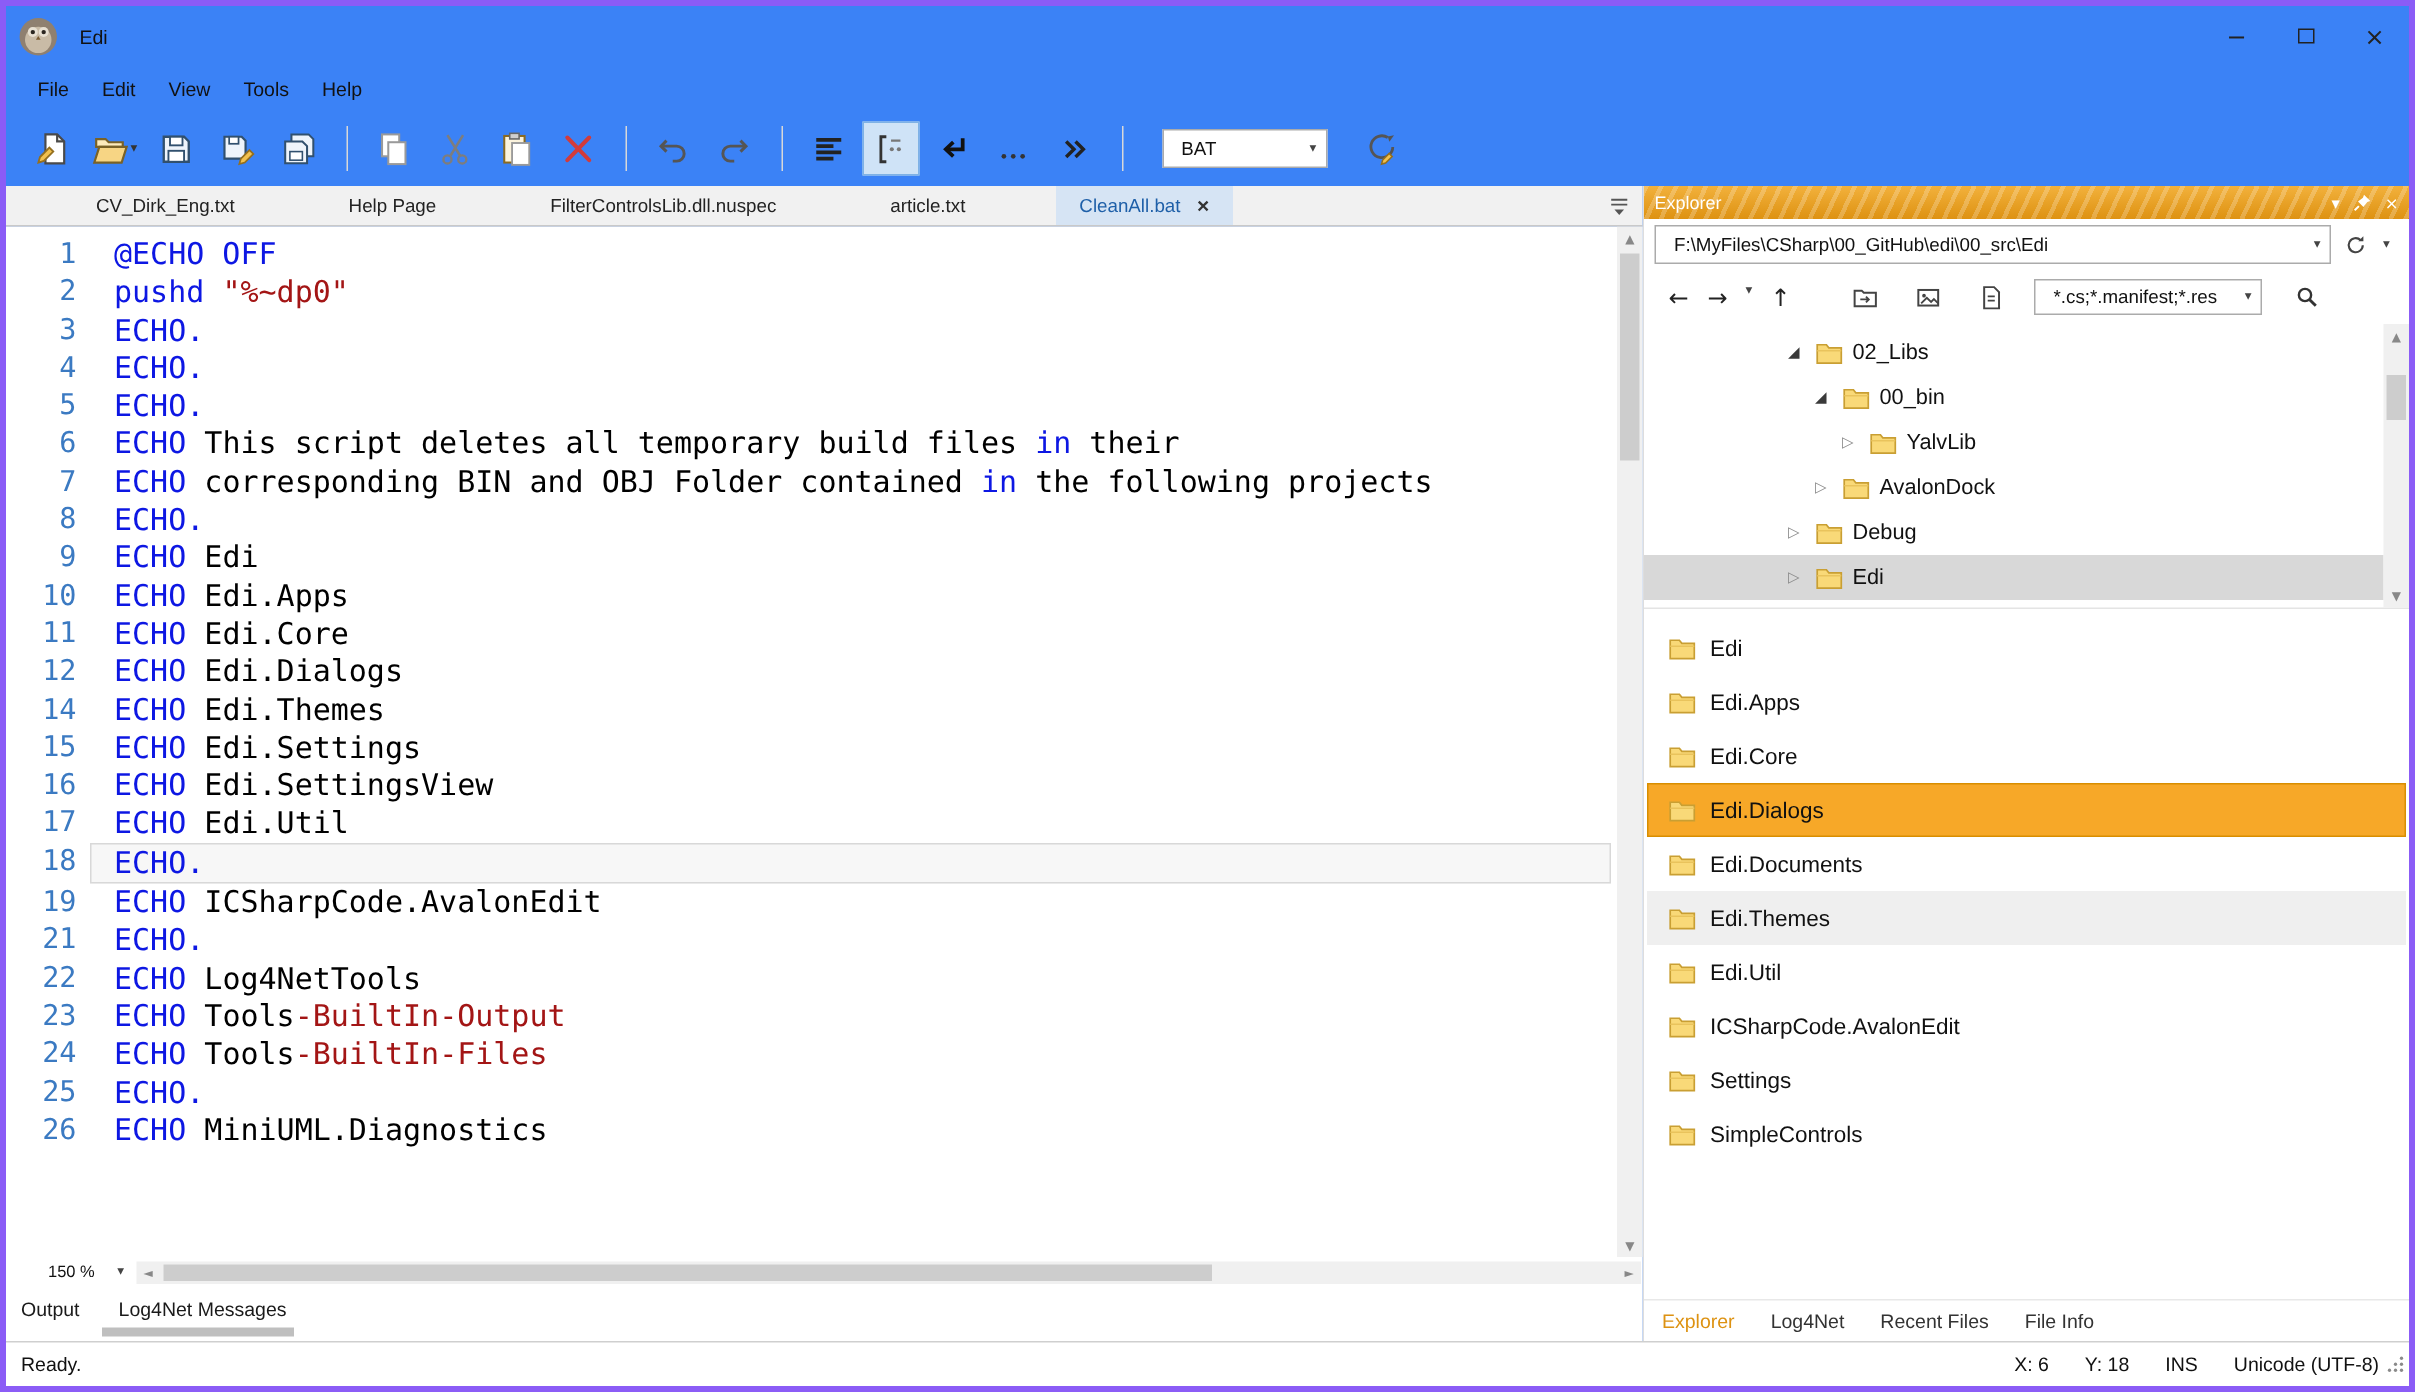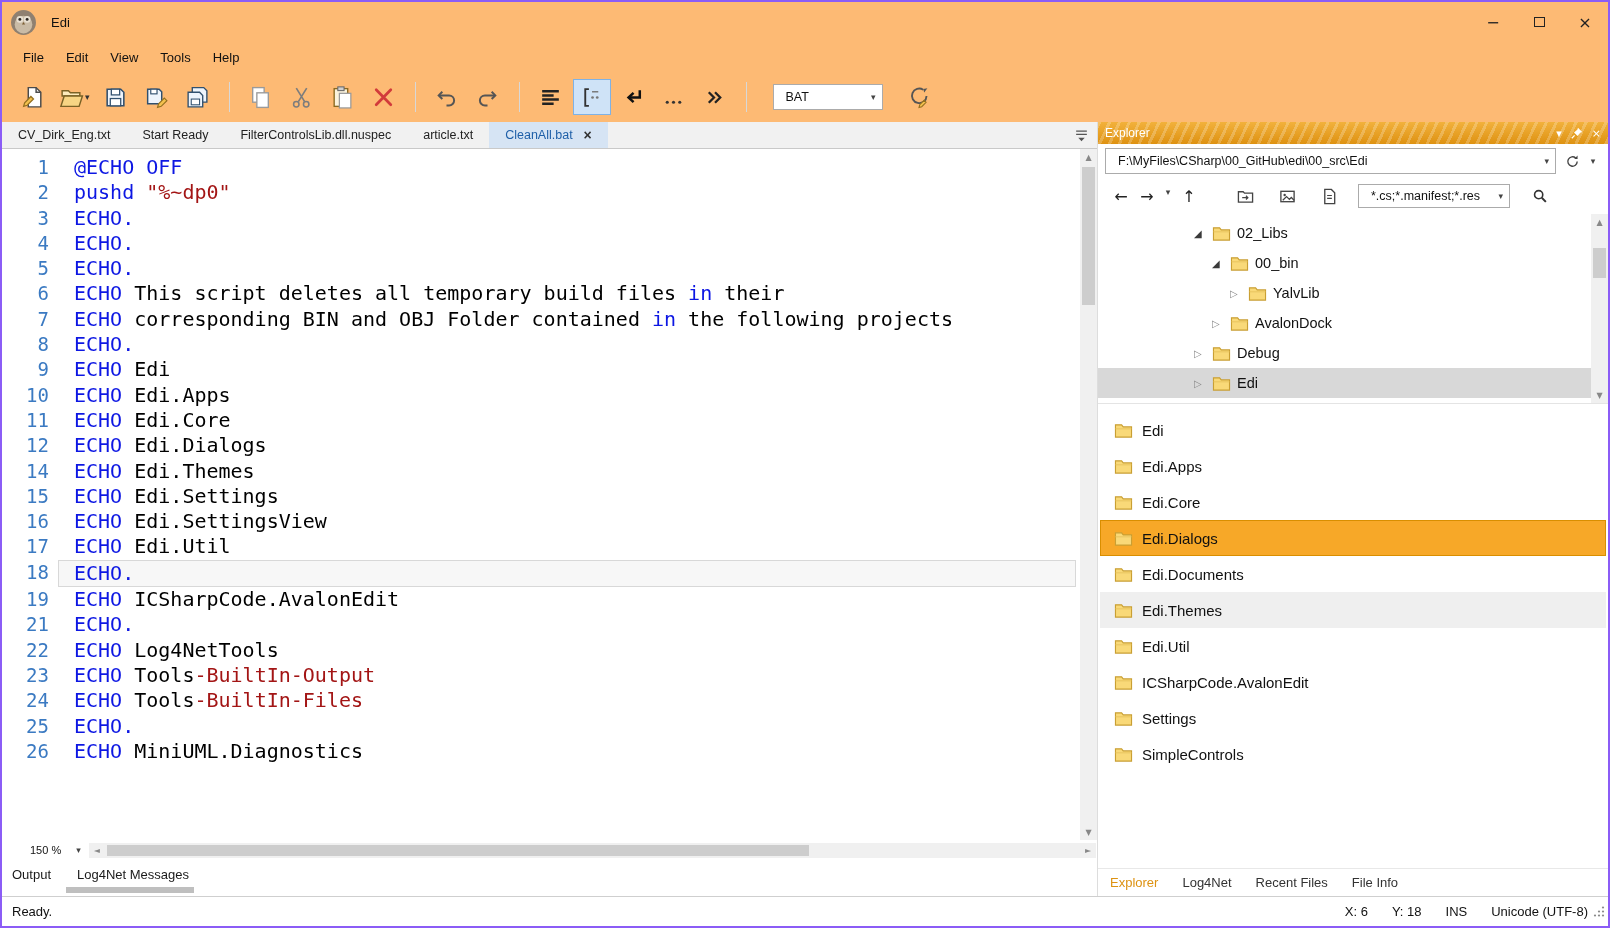--- a/index.html
+++ b/index.html
@@ -1,20 +1,20 @@
 <!DOCTYPE html>
 <html style="--accent: #DD9212; --selection: #F7A828; --selection-border: #D98E00; --keyword: #0D17E3; --string: #A31515; --linenumber: #3B7AC2; --tab-active-bg: #D6E4F4; --tab-active-text: #1E5FA8; --delete-red: #D23B3B;"><head>
 <meta charset="utf-8">
 <style>
   *{margin:0;padding:0;box-sizing:border-box;}
   html,body{width:1610px;height:928px;}
   body{font-family:"Liberation Sans",sans-serif;background:#fff;color:#111;}
   .glyph{font-family:"DejaVu Sans",sans-serif;}
 
-  .window{width:1610px;height:928px;border:2px solid #8b5cf6;display:flex;flex-direction:column;overflow:hidden;background:#fdba74;}
+  .window{width:1610px;height:928px;border:4px solid #8b5cf6;display:flex;flex-direction:column;overflow:hidden;background:#3b82f6;}
 
   
   .titlebar{height:40px;flex:0 0 auto;display:flex;align-items:center;padding-left:8px;}
   .app-icon{width:27px;height:27px;margin-right:14px;}
   .app-icon svg{width:27px;height:27px;display:block;}
   .win-title{font-size:13px;}
   .win-controls{margin-left:auto;display:flex;height:100%;}
   .win-btn{width:46px;display:flex;align-items:center;justify-content:center;font-size:16px;color:#222;cursor:default;}
   .maxbox{width:11px;height:10px;border:1.4px solid #222;display:inline-block;}
 
@@ -34,21 +34,21 @@
   .combo-caret{margin-left:auto;padding:0 6px;font-size:9px;color:#444;font-family:"DejaVu Sans",sans-serif;}
   .syntax-combo{width:110px;margin:0 14px;}
 
   
   .main{flex:1;display:flex;min-height:0;}
   .editor-col{flex:1;display:flex;flex-direction:column;min-width:0;border-right:1px solid #DDD;}
 
   
   .tabstrip{height:27px;flex:0 0 auto;background:#F1F1F1;border-bottom:1px solid #C9C9C9;display:flex;align-items:stretch;position:relative;}
   .tabs{display:flex;}
-  .tab{display:flex;align-items:center;padding:0 16px;font-size:12.5px;color:#222;}
+  .tab{display:flex;align-items:center;padding:0 16px;font-size:12.5px;color:#222;margin-left:44px;}
   .tab.active{background:var(--tab-active-bg);color:var(--tab-active-text);}
   .tab-close{margin-left:11px;color:#333;font-weight:bold;font-size:14px;line-height:1;}
   .tab-overflow{margin-left:auto;align-self:center;margin-right:8px;}
   .tab-overflow svg{width:15px;height:15px;display:block;}
 
   
   .editor{flex:1;display:flex;min-height:0;background:#fff;}
   .code-scroll{flex:1;overflow:hidden;padding-top:6px;font-family:"DejaVu Sans Mono",monospace;font-size:20px;line-height:25.3px;}
   .code-row{display:flex;}
   .ln{flex:0 0 56px;text-align:right;padding-right:9px;color:var(--linenumber);font-size:19px;line-height:25.3px;}
@@ -320,21 +320,21 @@
 
   <div class="main">
 
     <div class="editor-col">
       <div class="tabstrip">
         <div class="tabs" id="tabs">
             <div class="tab">
               <span class="tab-label">CV_Dirk_Eng.txt</span>
             </div>
             <div class="tab">
-              <span class="tab-label">Start Ready</span>
+              <span class="tab-label">Help Page</span>
             </div>
             <div class="tab">
               <span class="tab-label">FilterControlsLib.dll.nuspec</span>
             </div>
             <div class="tab">
               <span class="tab-label">article.txt</span>
             </div>
             <div class="tab active">
               <span class="tab-label">CleanAll.bat</span>
               <span class="tab-close">×</span>

